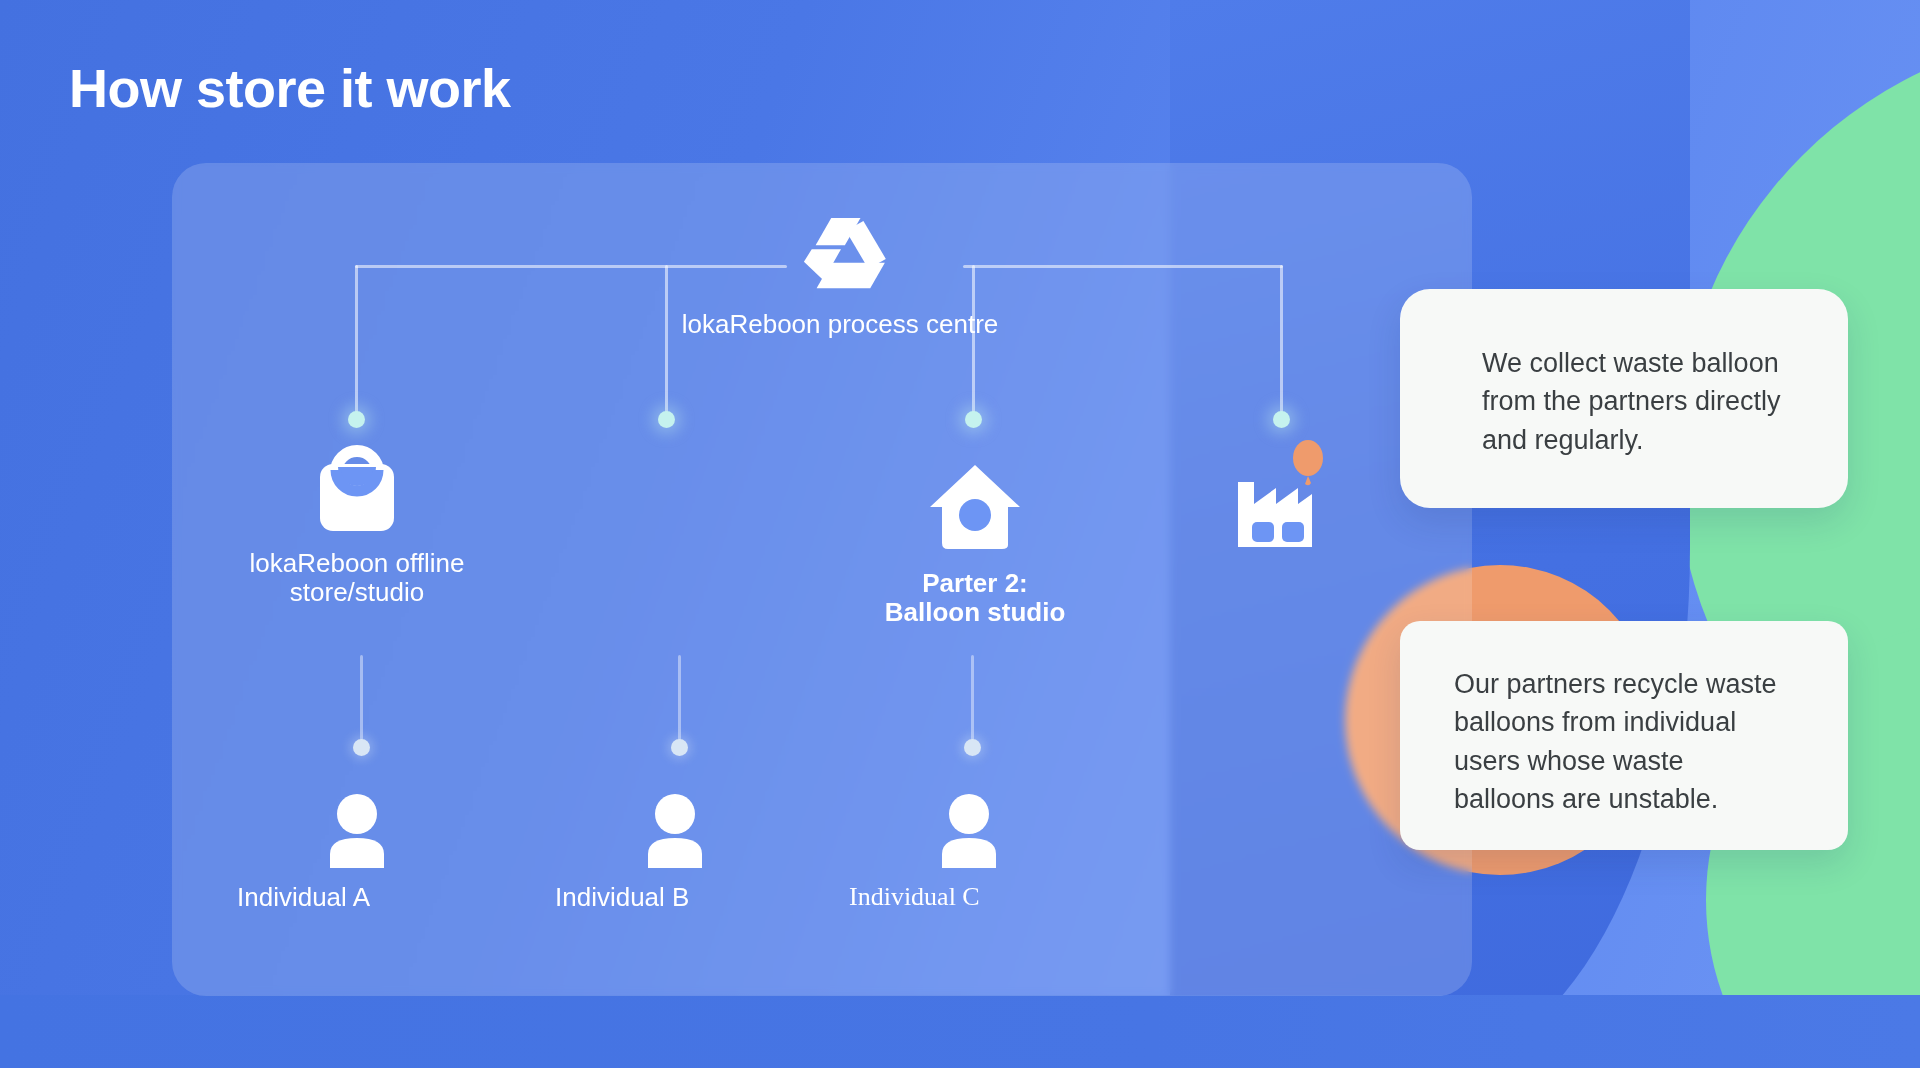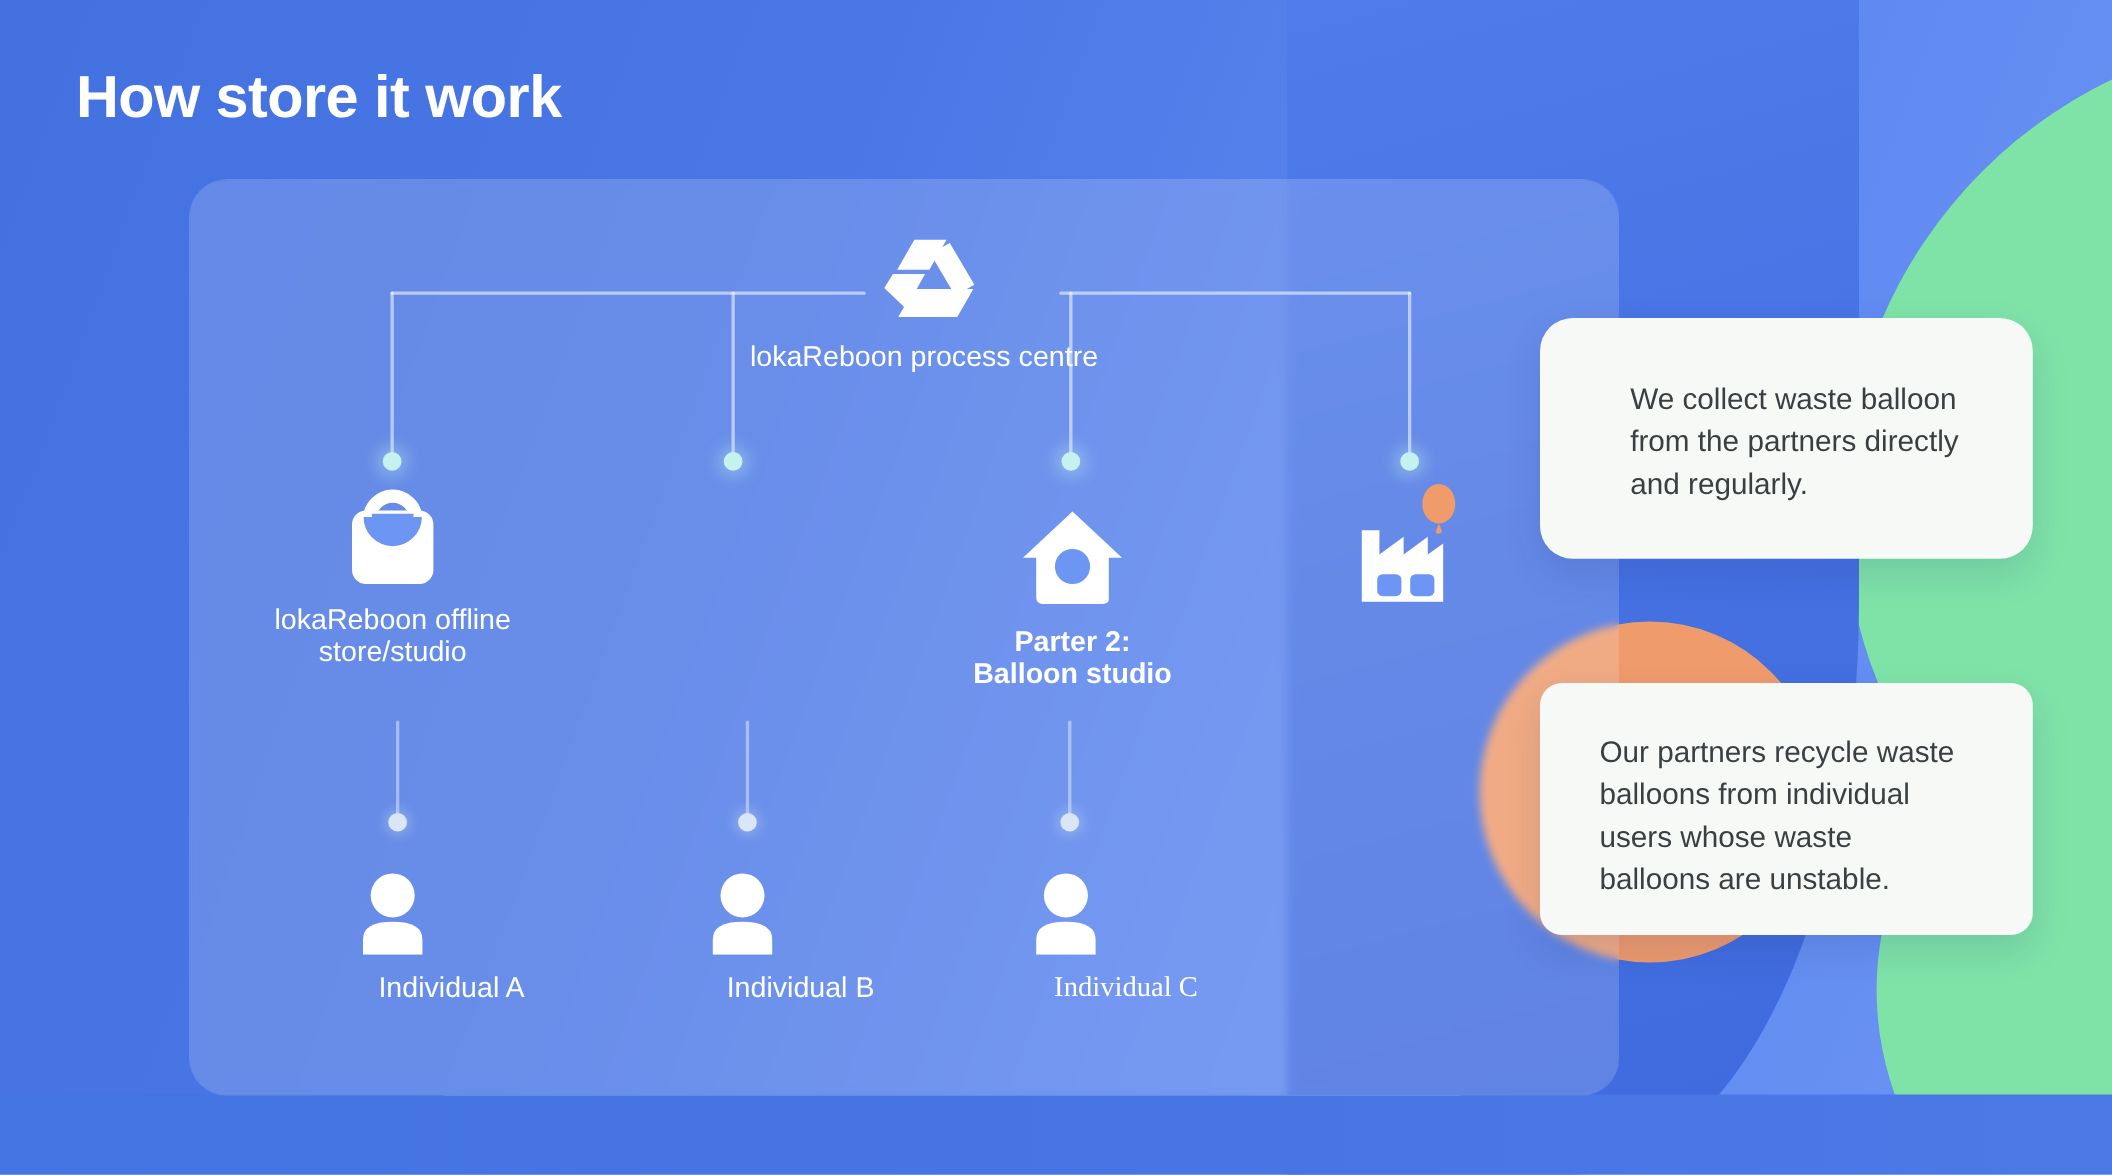--- a/index.html
+++ b/index.html
@@ -125,21 +125,21 @@
   .node-icon svg { display: block; }
   .node-label {
     margin-top: 18px;
     font-size: 26px;
     line-height: 1.13;
     color: #ffffff;
     white-space: pre-line;
   }
 
   
-  .ind { position: absolute; width: 240px; text-align: right; }
+  .ind { position: absolute; width: 240px; text-align: left; }
   .ind-icon { height: 78px; display: flex; align-items: flex-end; justify-content: center; }
   .ind-label {
     margin-top: 14px;
     font-size: 26px;
     color: #ffffff;
   }
 
   
   .card {
     position: absolute;

